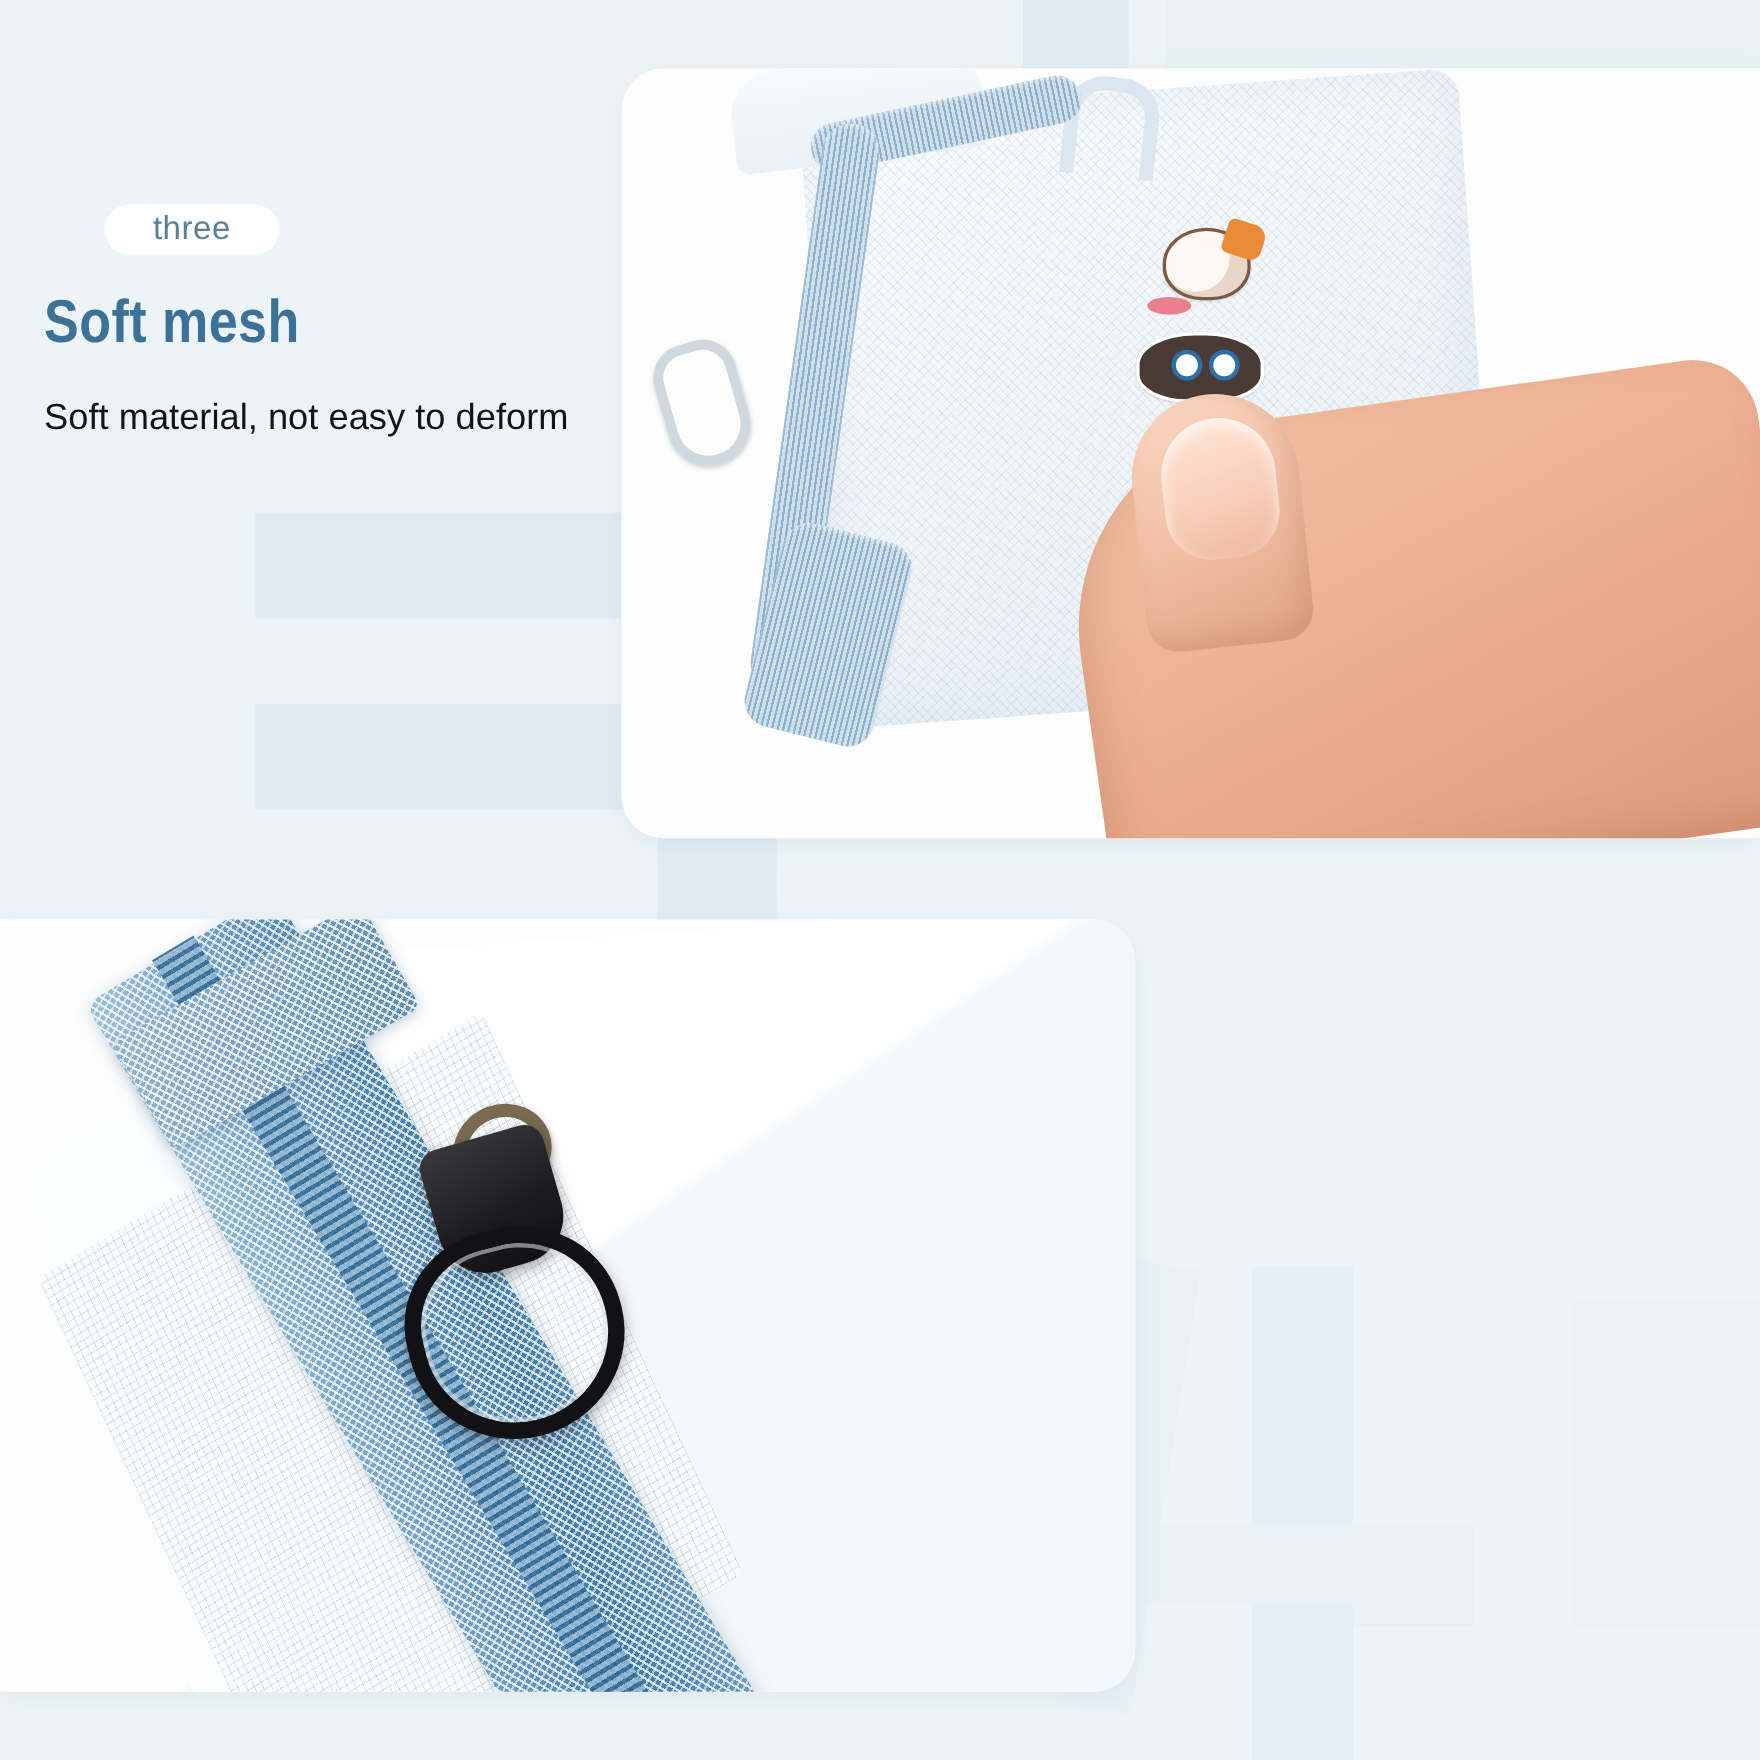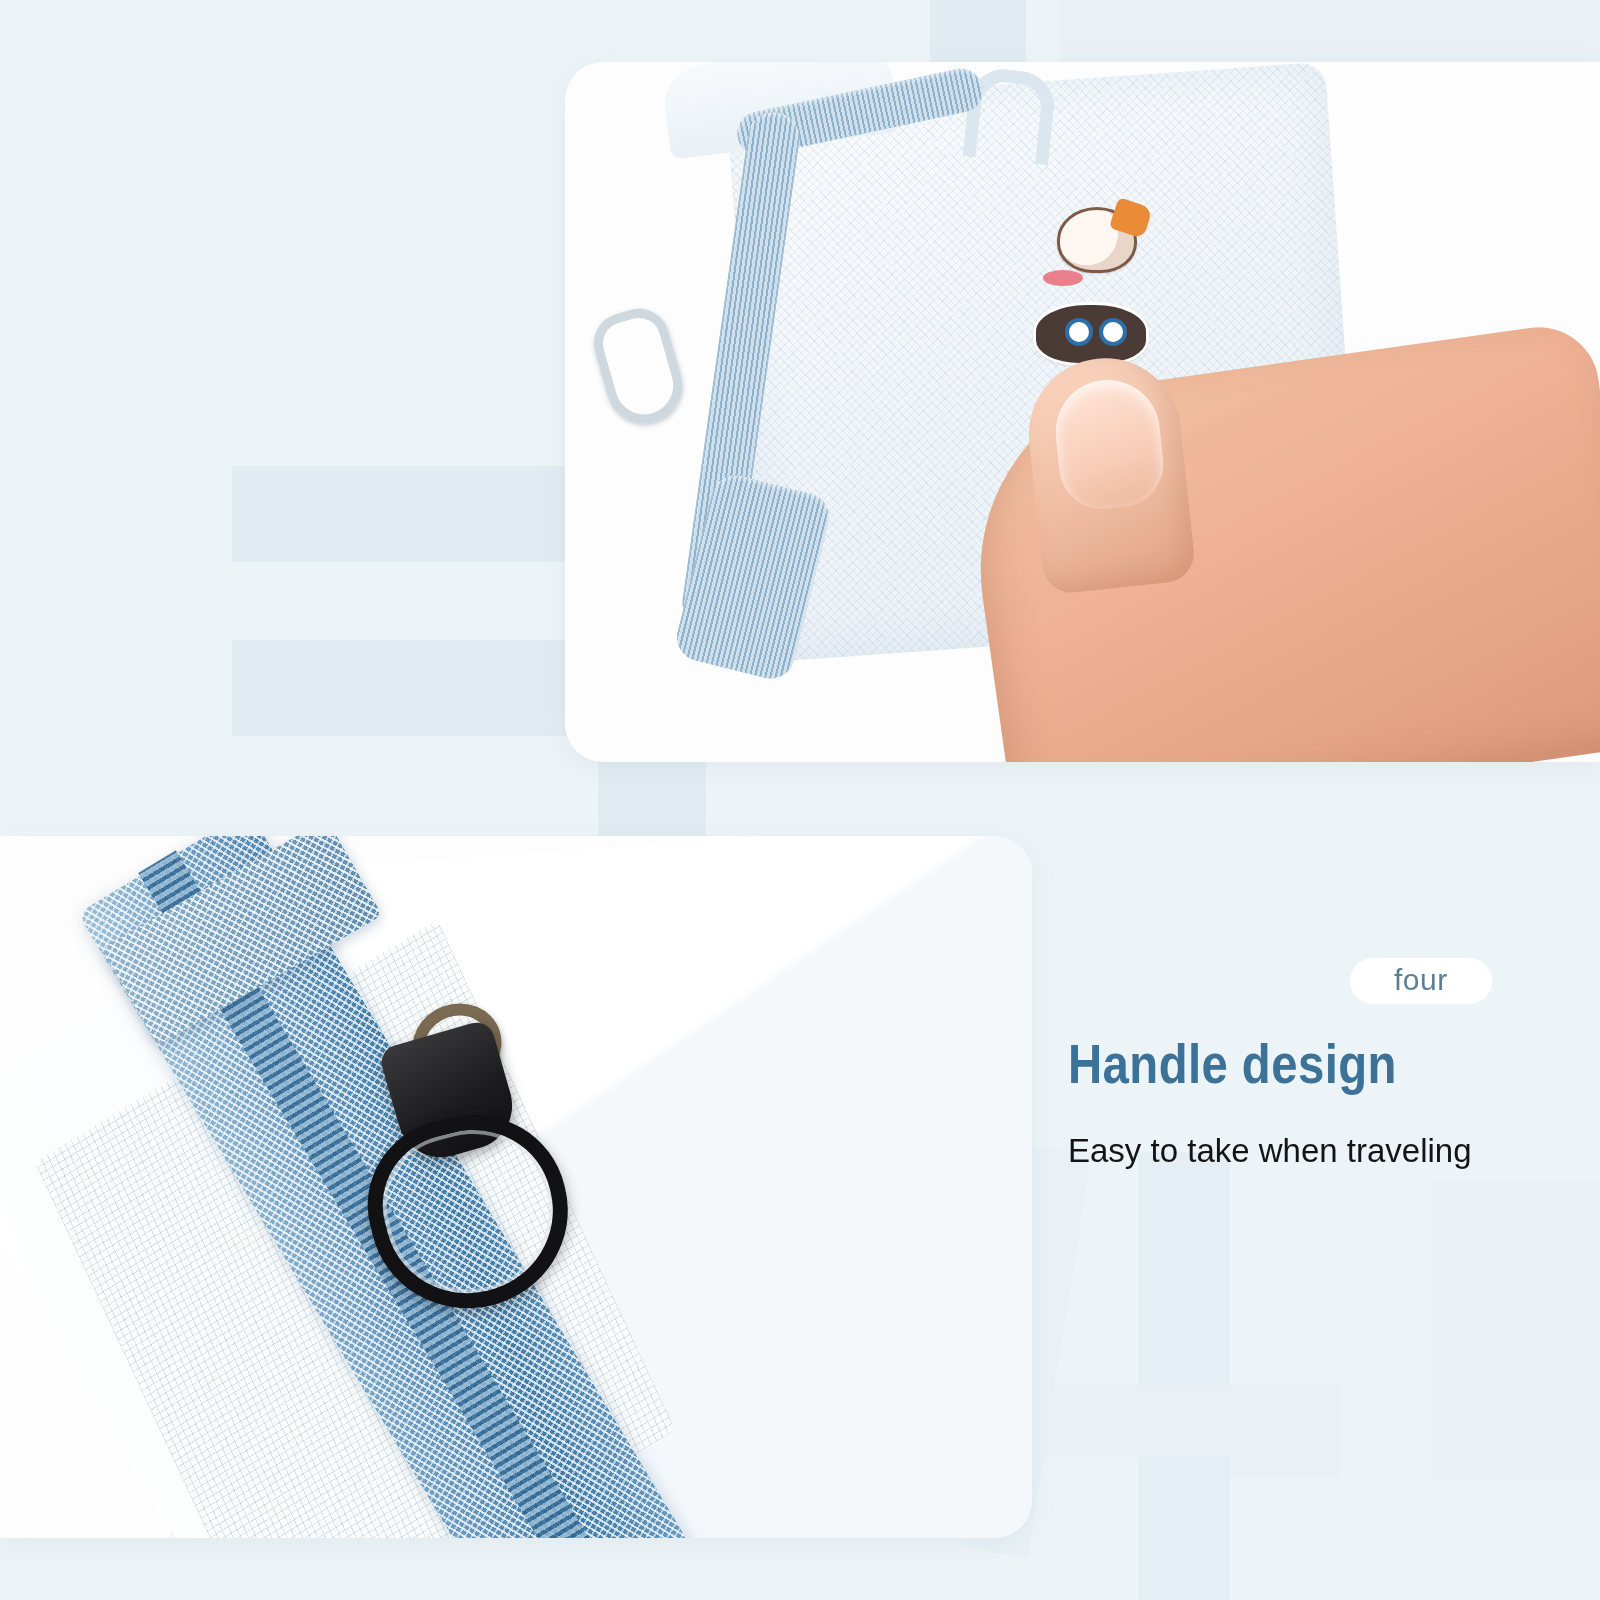--- a/index.html
+++ b/index.html
@@ -377,20 +377,20 @@
       <div class="zip-mesh-panel"></div>
       <div class="zip-tape"></div>
       <div class="zip-teeth"></div>
       <div class="zip-handle-strap"></div>
       <div class="zip-eyelet"></div>
       <div class="zip-slider"></div>
       <div class="zip-ring"></div>
     </div>
   </div>
 
-
-  <div class="text-block tb-four">
-    <div class="pill">four</div>
-    <div class="headline">Handle design</div>
-    <div class="subline">Easy to take when traveling</div>
-  </div>
+  <div class="text-block tb-three">
+    <div class="pill">three</div>
+    <div class="headline">Soft mesh</div>
+    <div class="subline">Soft material, not easy to deform</div>
+  </div>
+
 
 </div>
 
 </body></html>

